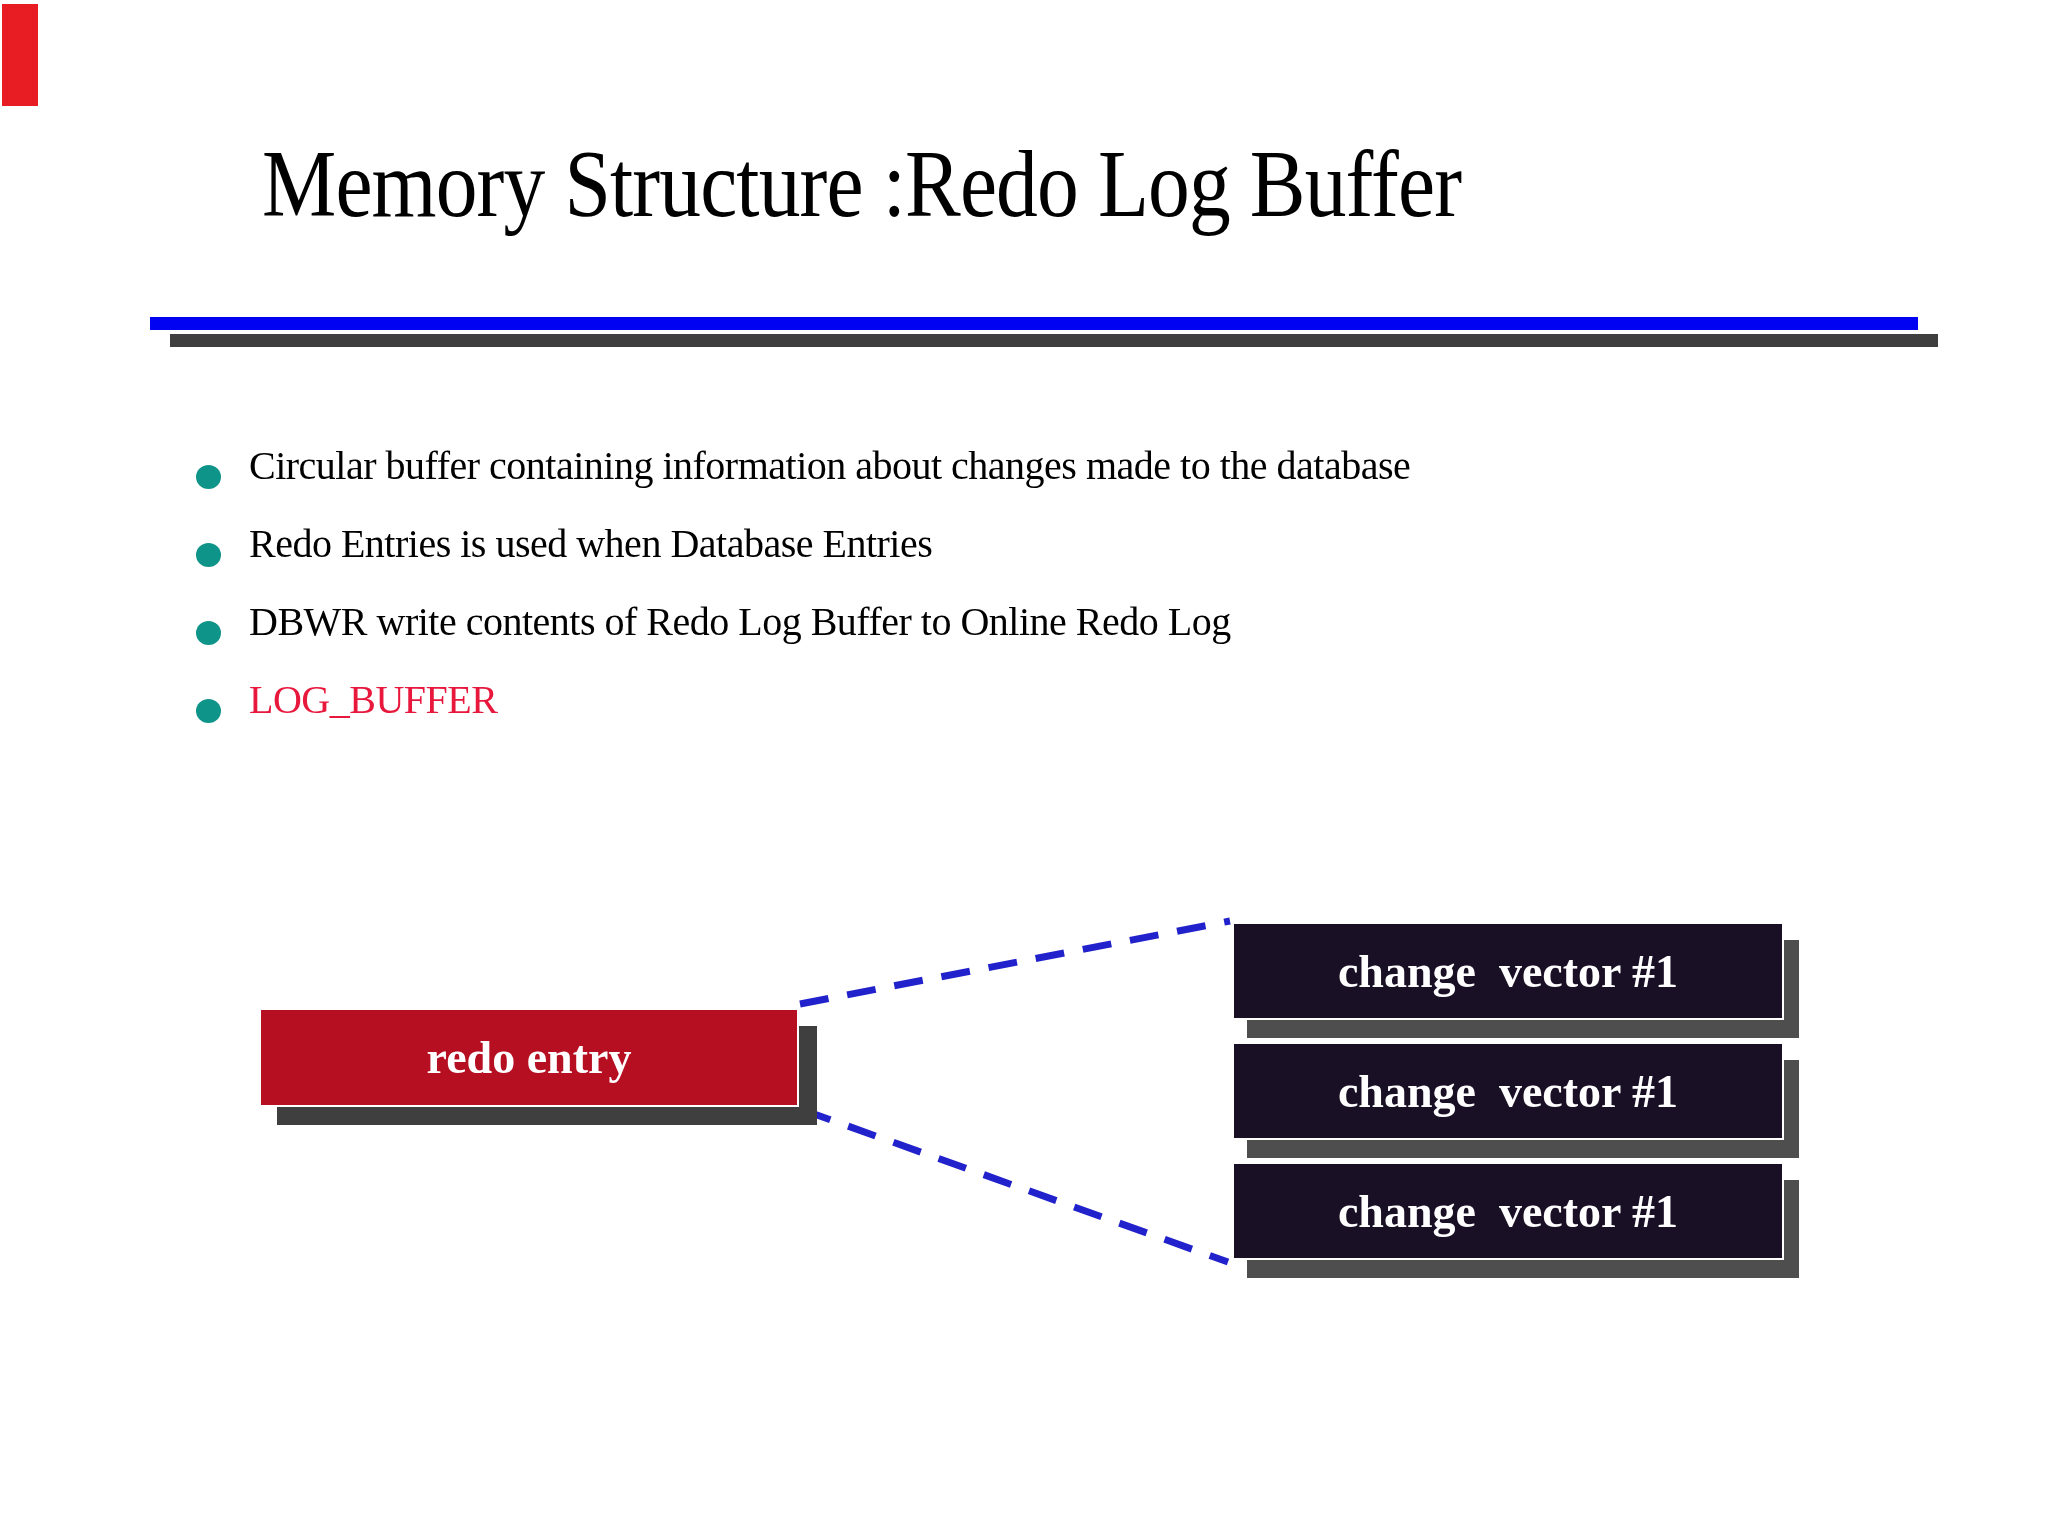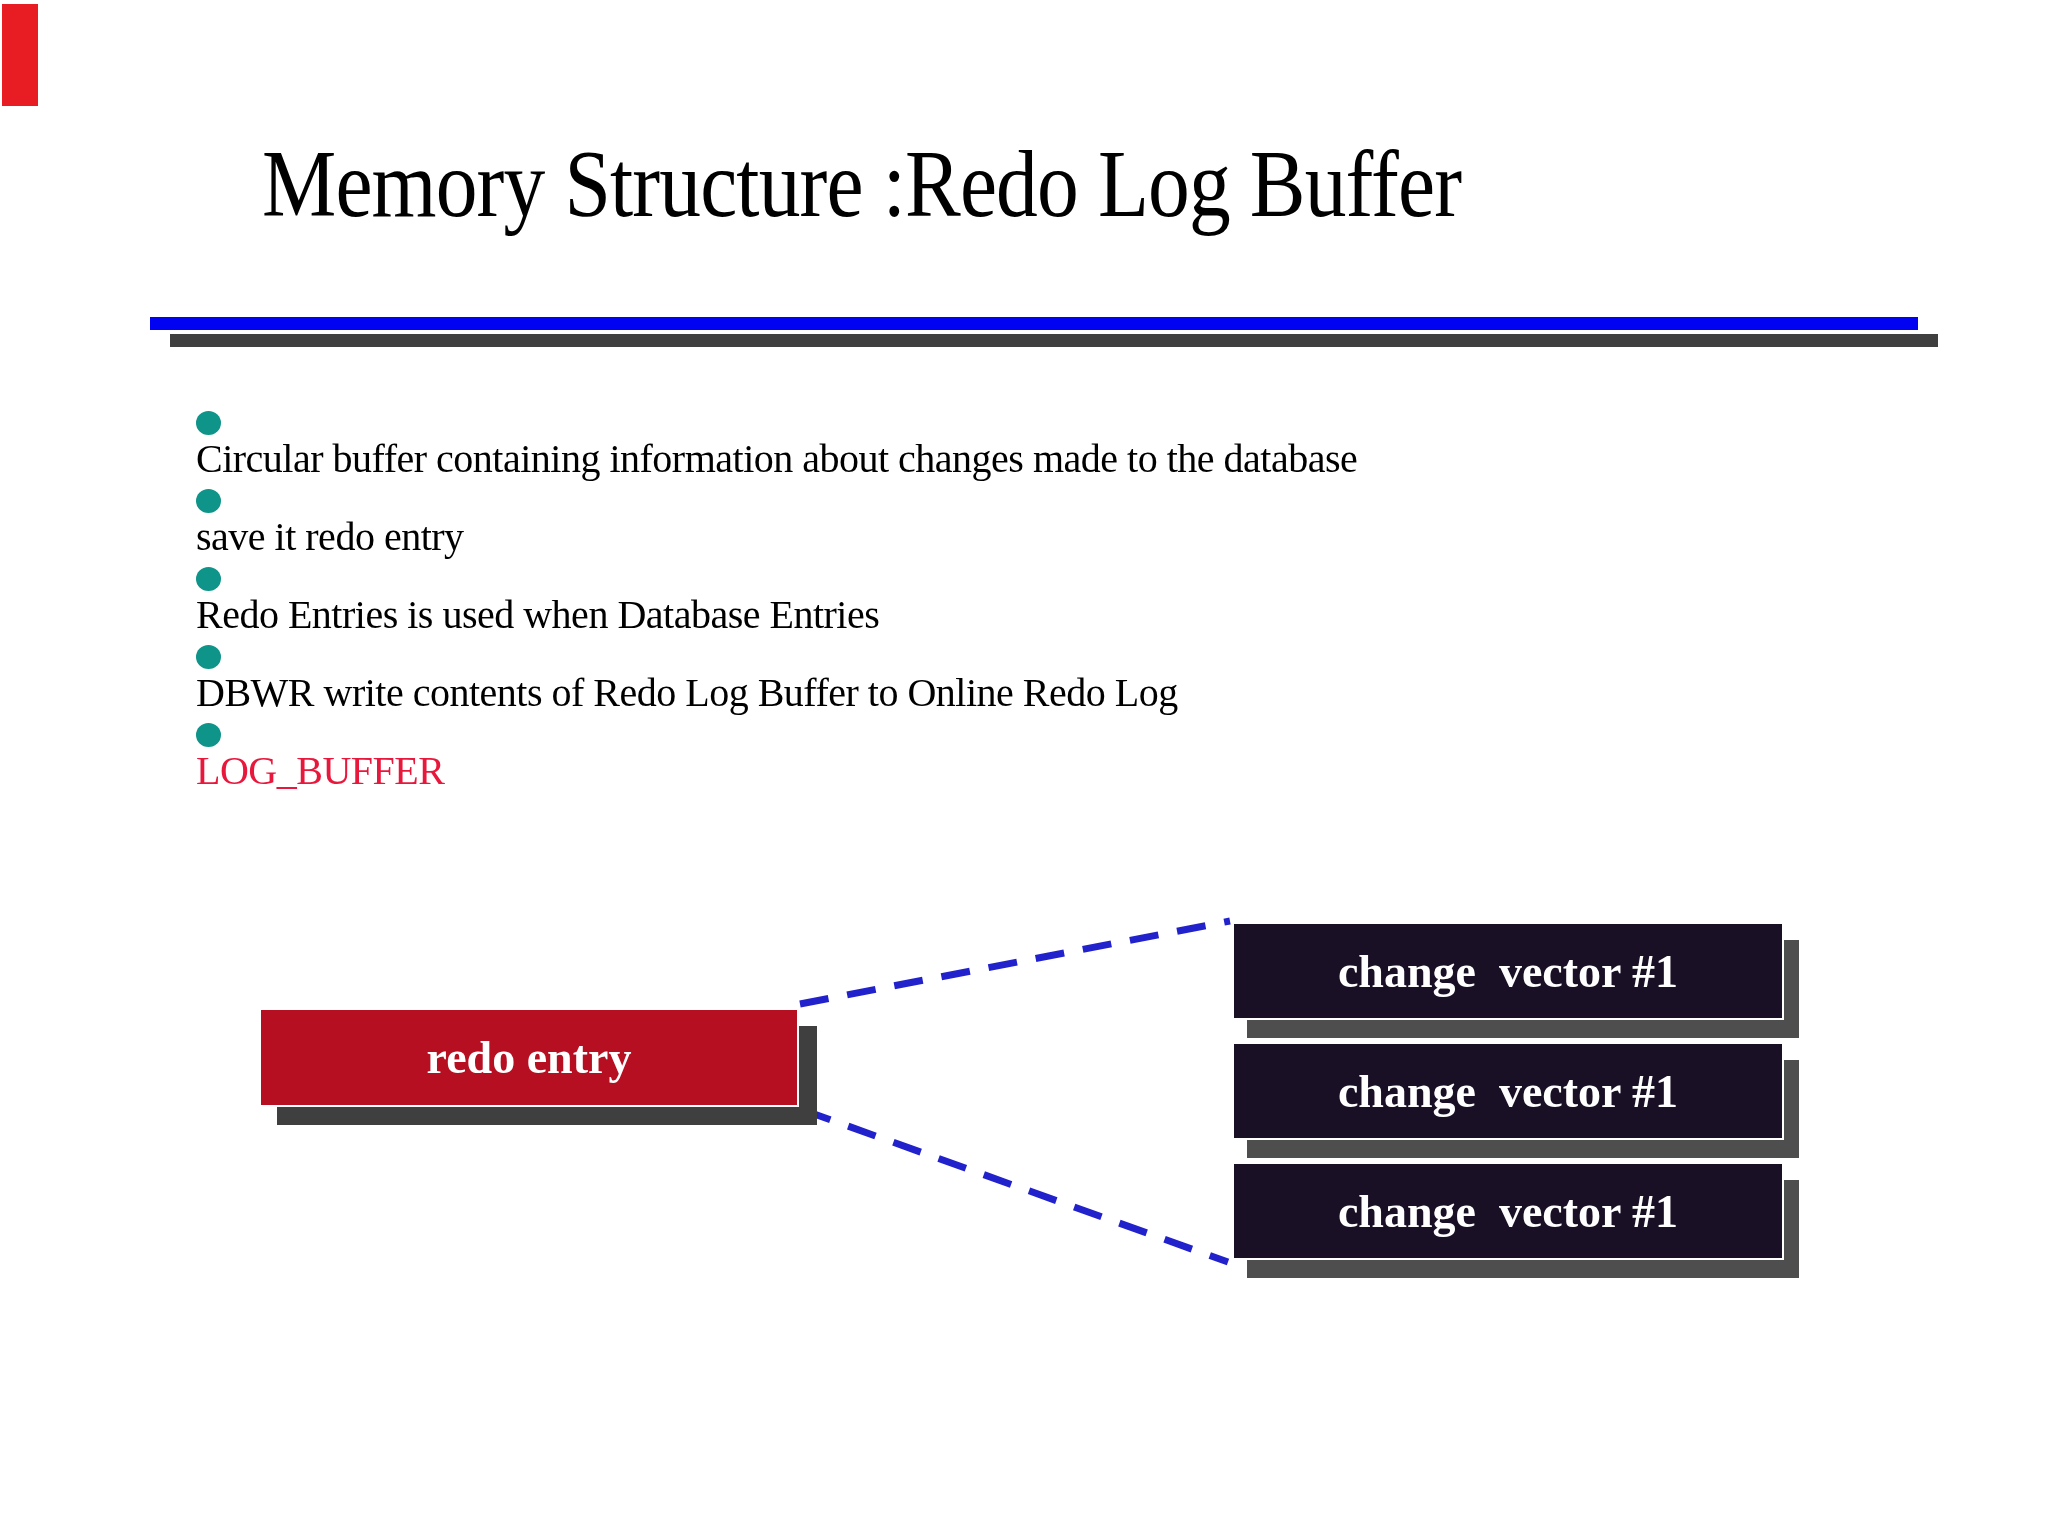--- a/index.html
+++ b/index.html
@@ -64,23 +64,22 @@
   .bullets {
     position: absolute;
     left: 196px;
     top: 411px;
     margin: 0;
     padding: 0;
     list-style: none;
   }
   .bullet-row {
     display: flex;
-    align-items: flex-start;
+    align-items: flex-end;
     height: 78px;
-    flex-direction: column;
   }
   .dot {
     width: 25px;
     height: 24px;
     border-radius: 50%;
     background: #0e9488;
     margin-right: 28px;
     flex: 0 0 auto;
   }
   .btext {
@@ -145,24 +144,20 @@
   <div class="rule-blue"></div>
   <div class="rule-gray"></div>
 
   <ul class="bullets">
     <li class="bullet-row">
       <span class="dot"></span>
       <span class="btext">Circular buffer containing information about changes made to the database</span>
     </li>
     <li class="bullet-row">
       <span class="dot"></span>
-      <span class="btext">save it redo entry</span>
-    </li>
-    <li class="bullet-row">
-      <span class="dot"></span>
       <span class="btext">Redo Entries is used when Database Entries</span>
     </li>
     <li class="bullet-row">
       <span class="dot"></span>
       <span class="btext">DBWR write contents of Redo Log Buffer to Online Redo Log</span>
     </li>
     <li class="bullet-row">
       <span class="dot"></span>
       <span class="btext highlight">LOG_BUFFER</span>
     </li>

